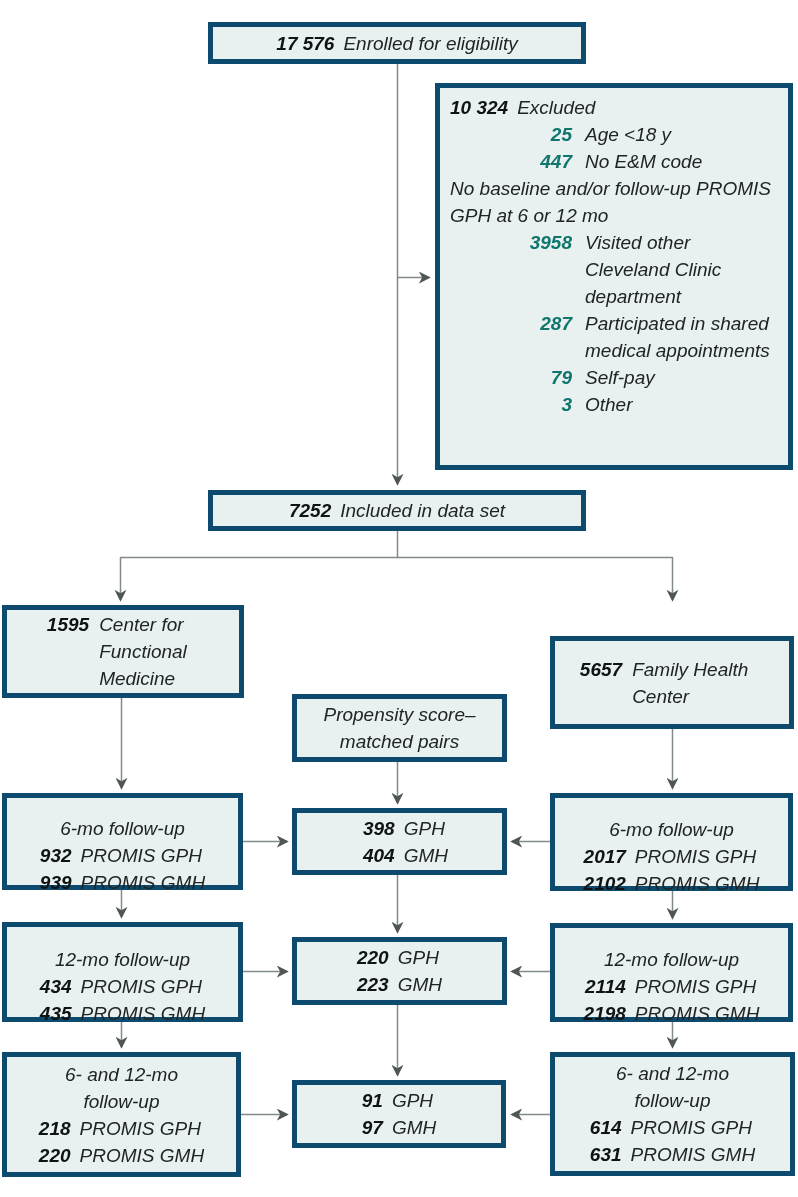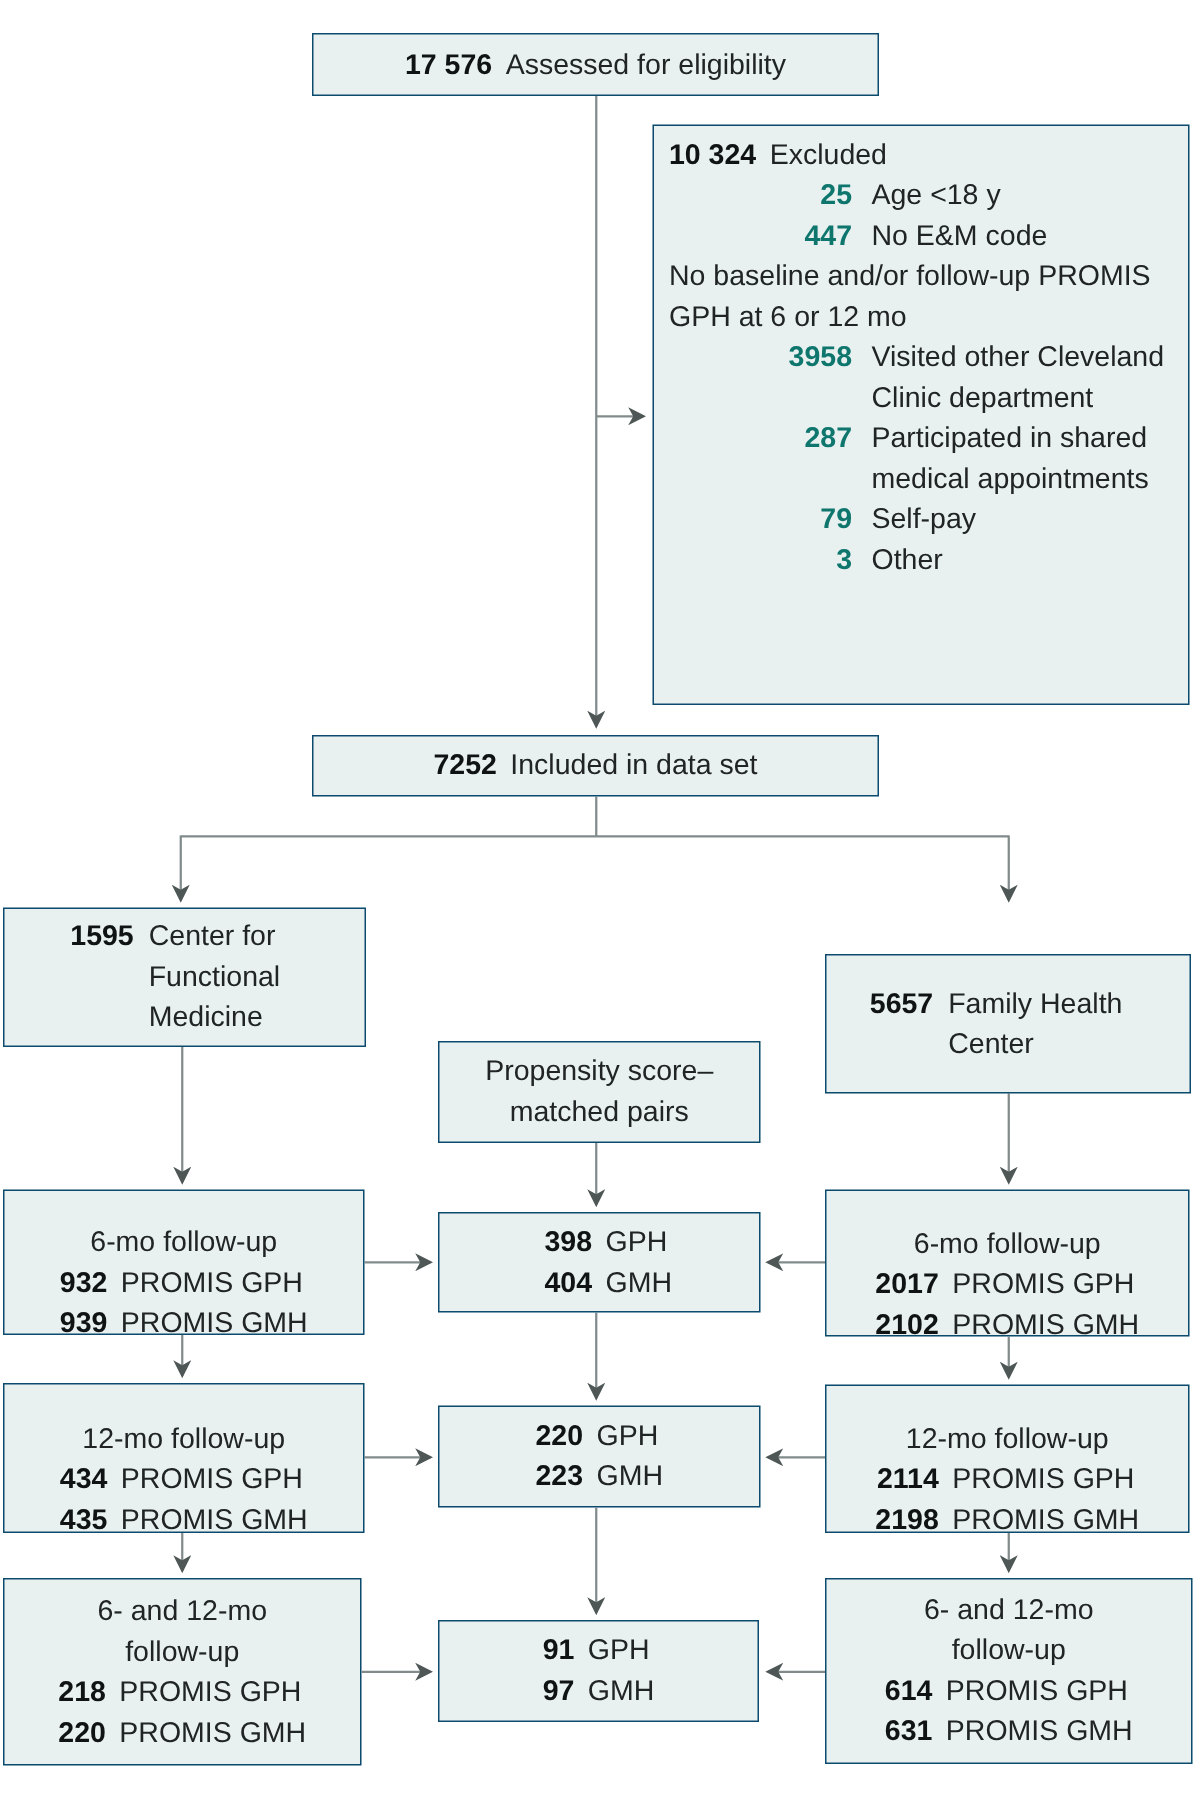--- a/index.html
+++ b/index.html
@@ -3,21 +3,21 @@
 <meta charset="utf-8">
 <style>
   html,body{margin:0;padding:0;background:#ffffff;}
   .canvas{
     position:relative;width:798px;height:1197px;background:#ffffff;
     font-family:"Liberation Sans",sans-serif;font-size:19px;line-height:27px;color:#212424;
     overflow:hidden;
   }
   svg.connectors{position:absolute;left:0;top:0;}
   .box{
-    position:absolute;background:#e8f1f0;border:1px solid #0c4a6e;box-sizing:border-box;
+    position:absolute;background:#e8f1f0;border:5px solid #0c4a6e;box-sizing:border-box;font-style:italic;
   }
   .num{font-weight:bold;color:#101313;}
   
   .oneline{display:flex;align-items:center;justify-content:center;gap:9px;white-space:nowrap;}
   
   .exc{padding:6px 8px 6px 10px;}
   .exc-header{display:flex;gap:9px;}
   .exc-row{display:flex;}
   .exc-num{flex:none;width:122px;text-align:right;margin-right:13px;font-weight:bold;color:#0f766e;}
   .exc-label{flex:1;min-width:0;}
@@ -66,21 +66,21 @@
       <path marker-end="url(#arr)" d="M121.5,1022 V1047"></path>
       <path marker-end="url(#arr)" d="M672.5,1022 V1047"></path>
       <path marker-end="url(#arr)" d="M397.5,1005 V1075"></path>
       <path marker-end="url(#arr)" d="M241,1114.5 H287"></path>
       <path marker-end="url(#arr)" d="M550,1114.5 H512"></path>
     </g>
   </svg>
 
   <div class="box oneline" style="left:208px;top:22px;width:378px;height:42px;">
     <span class="num">17 576</span>
-    <span>Assessed for eligibility</span>
+    <span>Enrolled for eligibility</span>
   </div>
 
   <div class="box exc" style="left:435px;top:83px;width:358px;height:387px;">
     <div class="exc-header">
       <span class="num">10 324</span>
       <span>Excluded</span>
     </div>
     <div class="exc-row">
       <span class="exc-num">25</span>
       <span class="exc-label">Age &lt;18 y</span>

